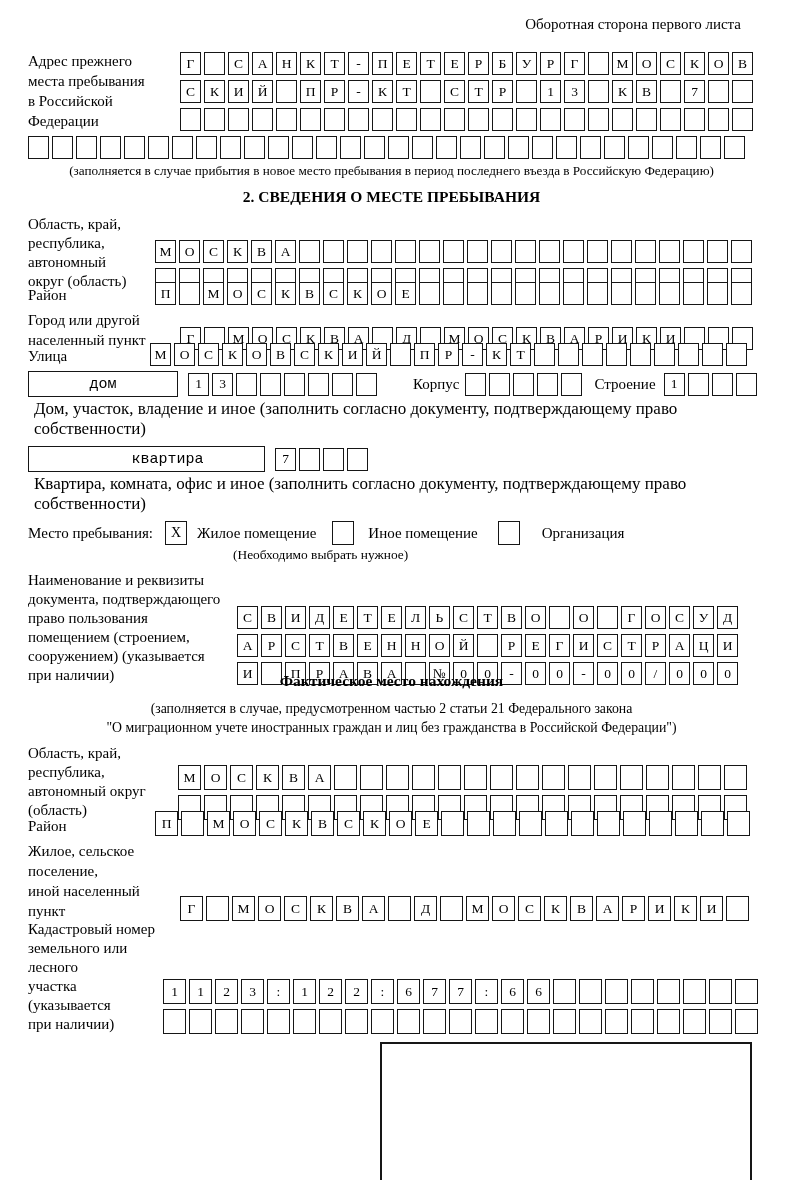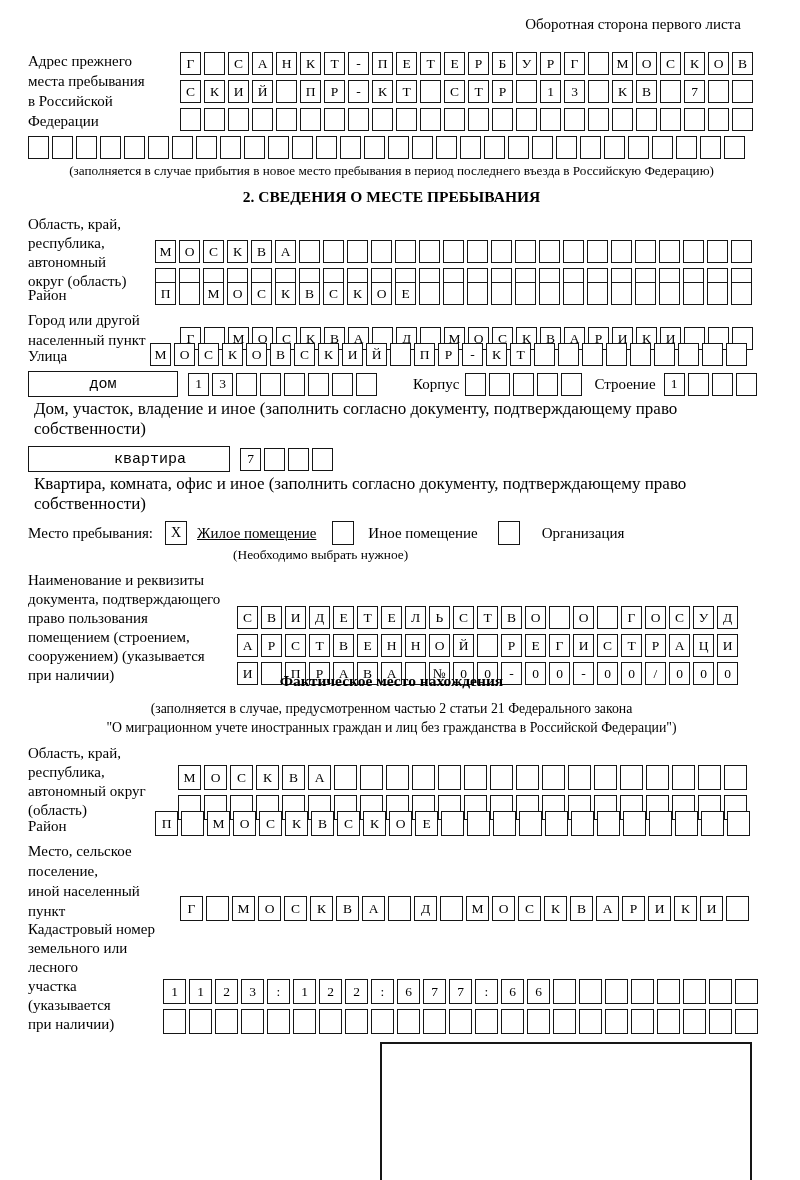--- a/index.html
+++ b/index.html
@@ -356,34 +356,34 @@
   <div class="boxrow" style="margin-left:8px;">
       <span class="cell">1</span>
       <span class="cell"></span>
       <span class="cell"></span>
       <span class="cell"></span>
     </div>
 </div>
 <div class="small-caption">Дом, участок, владение и иное (заполнить согласно документу, подтверждающему право собственности)</div>
 
 <div class="inline-row">
-  <div class="labelbox" style="width:202px;padding-left:42px;">квартира</div>
+  <div class="labelbox" style="width:237px;padding-left:42px;">квартира</div>
   <div class="boxrow" style="margin-left:10px;">
       <span class="cell">7</span>
       <span class="cell"></span>
       <span class="cell"></span>
       <span class="cell"></span>
     </div>
 </div>
 <div class="small-caption">Квартира, комната, офис и иное (заполнить согласно документу, подтверждающему право собственности)</div>
 
 <div class="inline-row">
   <div class="txt15">Место пребывания:</div>
   <div class="checkbox" style="margin-left:12px;">X</div>
-  <div class="txt15" style="margin-left:10px;text-decoration:underline;">Жилое помещение</div>
+  <div class="txt15" style="margin-left:10px;">Жилое помещение</div>
   <div class="checkbox" style="margin-left:16px;"></div>
   <div class="txt15" style="margin-left:14px;text-align:center;">Иное помещение</div>
   <div class="checkbox" style="margin-left:20px;"></div>
   <div class="txt15" style="margin-left:22px;">Организация</div>
 </div>
 <div class="stay-caption">(Необходимо выбрать нужное)</div>
 
 <div class="field">
   <div class="flabel w209 tight">
     <div>Наименование и реквизиты</div>
@@ -553,21 +553,21 @@
       <span class="cell"></span>
       <span class="cell"></span>
       <span class="cell"></span>
       <span class="cell"></span>
       <span class="cell"></span>
     </div>
 </div>
 
 <div class="field lg">
   <div class="flabel w152">
-    <div>Место, сельское поселение,</div>
+    <div>Жилое, сельское поселение,</div>
     <div>иной населенный пункт</div>
   </div>
   <div class="boxrow">
       <span class="cell">Г</span>
       <span class="cell"></span>
       <span class="cell">М</span>
       <span class="cell">О</span>
       <span class="cell">С</span>
       <span class="cell">К</span>
       <span class="cell">В</span>

